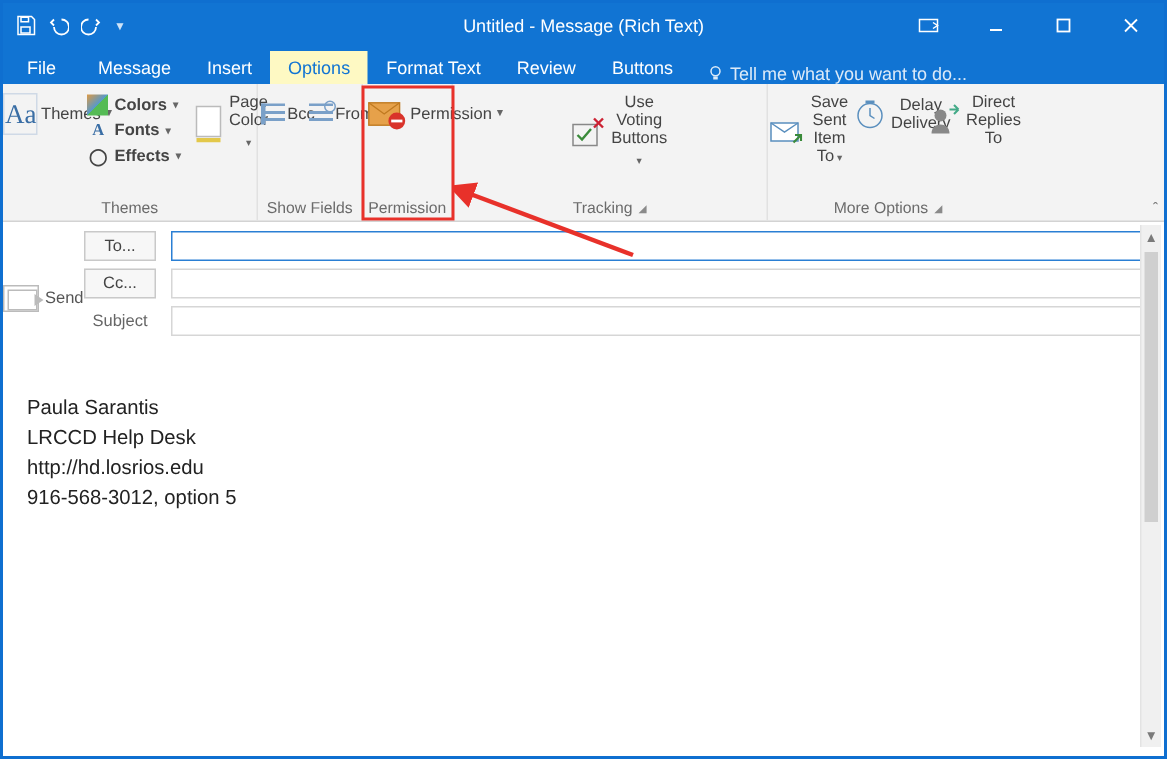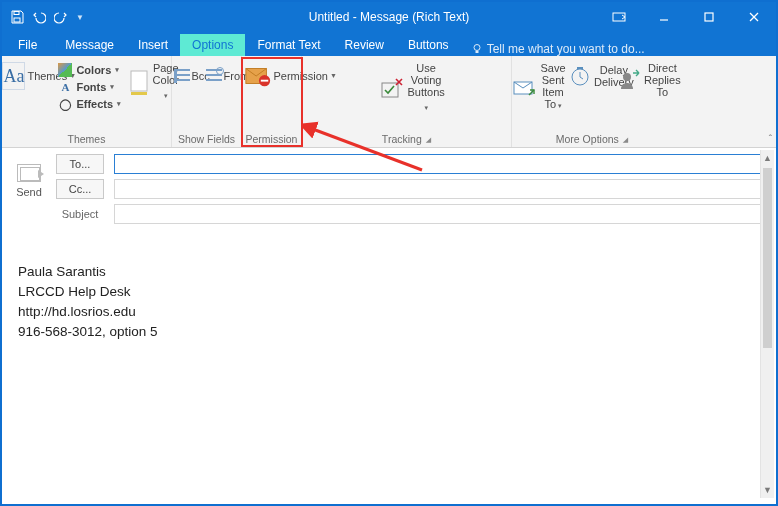--- a/index.html
+++ b/index.html
@@ -11,21 +11,21 @@
   .qat-icon { width: 18px; height: 18px; display: flex; align-items: center; justify-content: center; color: #fff; }
   .qat-caret { font-size: 8px; color: #cfe3f7; margin-left: 2px; }
   .title { position: absolute; left: 50%; transform: translateX(-50%); white-space: nowrap; color: #fff; }
   .winbtns { position: absolute; right: 0; top: 0; display: flex; height: 30px; }
   .winbtn { width: 45px; display: flex; align-items: center; justify-content: center; color: #fff; font-size: 13px; }
   .winbtn svg { stroke: #fff; fill: none; }
 
   
   .tabrow { height: 24px; background: #1174d3; display: flex; align-items: flex-end; font-size: 12px; color: #fff; }
   .tab { padding: 4px 12px 4px; cursor: default; }
-  .tab.active { background: #5eead4; color: #1174d3; }
+  .tab.active { background: #fef9c3; color: #1174d3; }
   .tellme { display: flex; align-items: center; gap: 4px; padding: 0 10px; color: #dceaf8; font-size: 12px; }
   .tellme svg { fill: #dceaf8; }
 
   
   .ribbon { height: 92px; background: #f3f3f3; border-bottom: 1px solid #d3d3d3; display: flex; font-size: 11px; color: #444; position: relative; }
   .group { border-right: 1px solid #e1e1e1; display: flex; flex-direction: column; align-items: center; justify-content: space-between; padding: 2px 4px 0; }
   .group-body { display: flex; align-items: flex-start; gap: 2px; flex: 1; padding-top: 2px; }
   .group-label { font-size: 10.5px; color: #6b6b6b; padding: 2px 0 2px; }
   .group-label.launcher::after { content: "◢"; font-size: 7px; color: #8a8a8a; margin-left: 4px; position: relative; top: -1px; }
 
@@ -43,21 +43,21 @@
   .chk .box { width: 12px; height: 12px; border: 1px solid #8a8a8a; background: #fff; }
 
   
   .highlight { position: absolute; border: 2px solid #e8312a; pointer-events: none; }
 
   
   .arrow-overlay { position: absolute; pointer-events: none; }
 
   
   .compose { display: flex; height: 86px; border-bottom: 1px solid #fff; }
-  .sendcol { width: 54px; display: flex; flex-direction: column; align-items: center; padding-top: 16px; gap: 4px; font-size: 11px; color: #555; }
+  .sendcol { width: 54px; display: flex; flex-direction: row; align-items: center; padding-top: 16px; gap: 4px; font-size: 11px; color: #555; }
   .sendcol .sendico { width: 24px; height: 18px; border: 1px solid #bbb; position: relative; }
   .sendcol .sendico::before { content:""; position:absolute; left:2px; top:2px; width:18px; height:12px; border:1px solid #bbb; }
   .sendcol .sendico::after { content:""; position:absolute; right:-4px; top:5px; width:0;height:0;border-left:6px solid #bbb;border-top:4px solid transparent;border-bottom:4px solid transparent;}
   .fieldcol { flex: 1; padding: 6px 10px 0 0; display: flex; flex-direction: column; gap: 5px; }
   .fieldrow { display: flex; align-items: center; gap: 10px; }
   .fieldbtn { width: 48px; height: 20px; border: 1px solid #c9c9c9; background: #f7f7f7; font-size: 11px; color: #444; display:flex; align-items:center; justify-content:center; }
   .fieldlbl { width: 48px; font-size: 11px; color: #666; text-align: center; }
   .fieldinput { flex: 1; height: 20px; border: 1px solid #a9c8ea; background: #fff; padding: 0 4px; font-size: 12px; }
   .fieldinput.focused { border: 1px solid #2a7fd4; outline: none; }
   .fieldinput.plain { border: 1px solid #d6d6d6; }

